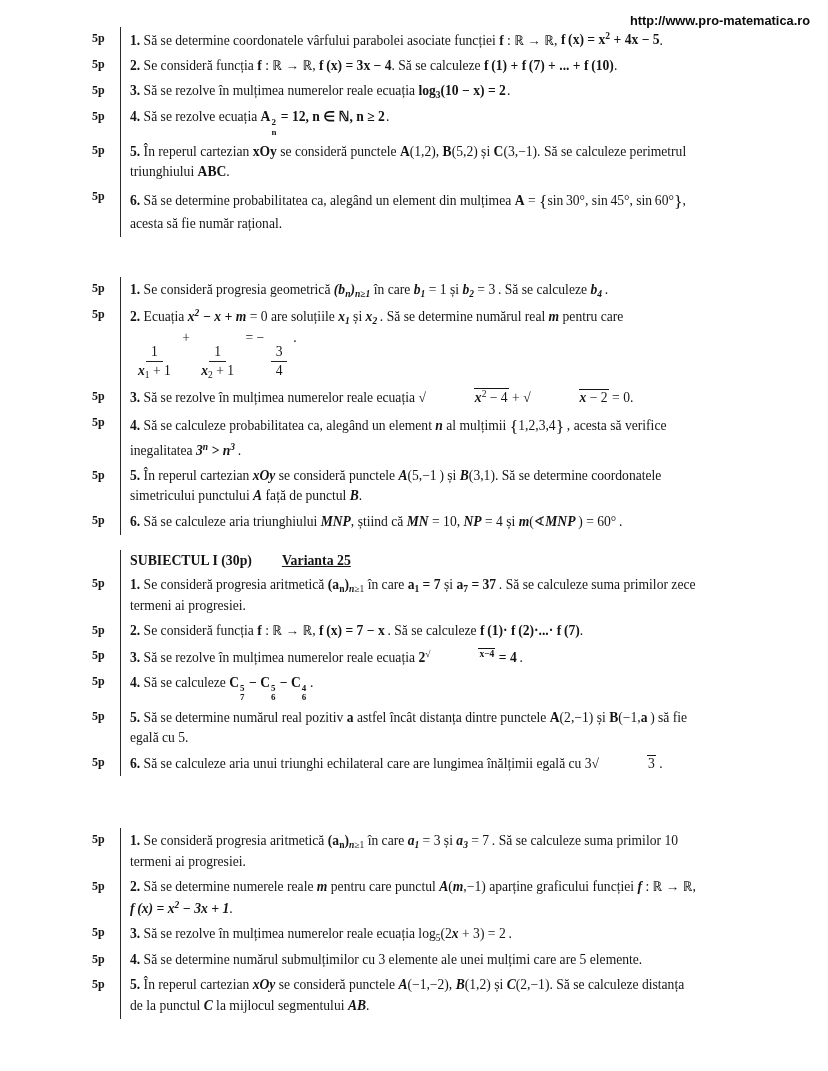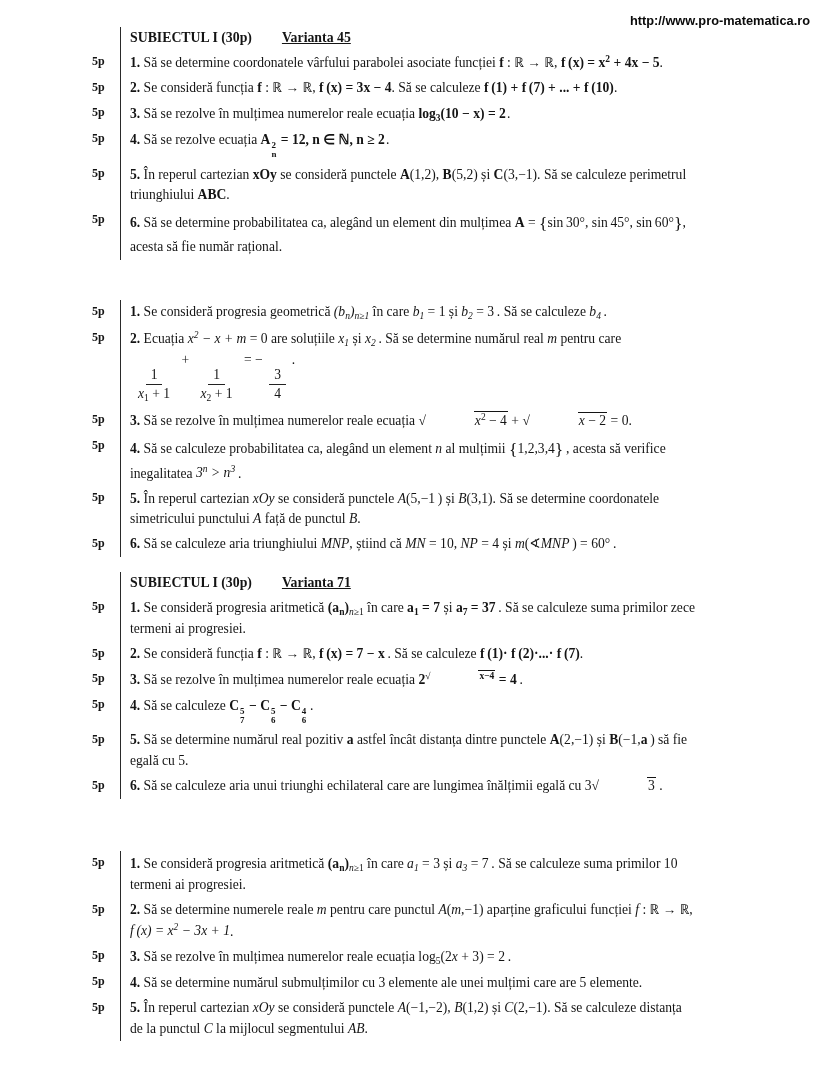--- a/index.html
+++ b/index.html
@@ -22,21 +22,21 @@
     padding-top:3px; line-height:1.45;
   }
   .pcontent {
     flex:1; border-left:1.6px solid #2a2a2a; padding:2.5px 0 2.5px 9px;
     line-height:1.5;
   }
   .pcontent.heading { padding-top:1px; padding-bottom:1px; }
   .sec-title { font-weight:bold; font-size:13.8px; }
   .sec-variant { font-weight:bold; font-size:13.8px; text-decoration:underline; margin-left:30px; }
   b { font-weight:bold; }
-  .m  { font-style:italic; }
+  .m  { font-style:italic;font-weight:bold; }
   .mb { font-weight:bold; }
   sub { font-size:0.7em; vertical-align:-0.3em; }
   sup { font-size:0.7em; vertical-align:0.5em; }
   .supsub {
     display:inline-flex; flex-direction:column; align-items:flex-start;
     font-size:0.66em; line-height:1.05; vertical-align:-0.45em; margin-left:1px; margin-right:1px;
   }
   .supsub span { display:block; }
   .frac {
     display:inline-flex; flex-direction:column; align-items:center;
@@ -48,24 +48,20 @@
   .ol { display:inline-block; border-top:1.3px solid currentColor; line-height:1.2; padding:0 1px;margin-left:48px; }
   .big { font-size:1.3em; vertical-align:-0.1em; font-weight:normal; }
 </style>
 </head>
 <body>
 
 <div class="page">
   <div class="url">http://www.pro-matematica.ro</div>
   <div class="sections">
       <div class="section">
-        <div class="row">
-          <div class="plabel"></div>
-          <div class="pcontent heading"><span class="sec-title">SUBIECTUL I (30p)</span><span class="sec-variant">Varianta 45</span></div>
-        </div>
         <div class="row">
           <div class="plabel">5p</div>
           <div class="pcontent"><b>1.</b> Să se determine coordonatele vârfului parabolei asociate funcției <span class="mb">f</span> : ℝ → ℝ, <span class="mb">f (x) = x<sup>2</sup> + 4x − 5</span>.</div>
         </div>
         <div class="row">
           <div class="plabel">5p</div>
           <div class="pcontent"><b>2.</b> Se consideră funcția <span class="mb">f</span> : ℝ → ℝ, <span class="mb">f (x) = 3x − 4</span>. Să se calculeze <span class="mb">f (1) + f (7) + ... + f (10)</span>.</div>
         </div>
         <div class="row">
           <div class="plabel">5p</div>
@@ -118,21 +114,21 @@
           <div class="pcontent"><b>5.</b> În reperul cartezian <span class="m">xOy</span> se consideră punctele <span class="m">A</span>(5,−1 ) și <span class="m">B</span>(3,1). Să se determine coordonatele<br>simetricului punctului <span class="m">A</span> față de punctul <span class="m">B</span>.</div>
         </div>
         <div class="row">
           <div class="plabel">5p</div>
           <div class="pcontent"><b>6.</b> Să se calculeze aria triunghiului <span class="m">MNP</span>, știind că <span class="m">MN</span> = 10, <span class="m">NP</span> = 4 și <span class="m">m</span>(∢<span class="m">MNP</span> ) = 60° .</div>
         </div>
       </div>
       <div class="section">
         <div class="row">
           <div class="plabel"></div>
-          <div class="pcontent heading"><span class="sec-title">SUBIECTUL I (30p)</span><span class="sec-variant">Varianta 71</span></div>
+          <div class="pcontent heading"><span class="sec-title">SUBIECTUL I (30p)</span><span class="sec-variant">Varianta 25</span></div>
         </div>
         <div class="row">
           <div class="plabel">5p</div>
           <div class="pcontent"><b>1.</b> Se consideră progresia aritmetică <span class="mb">(a<sub>n</sub>)</span><sub><span class="m">n</span>≥1</sub> în care <span class="mb">a<sub>1</sub> = 7</span> și <span class="mb">a<sub>7</sub> = 37</span> . Să se calculeze suma primilor zece<br>termeni ai progresiei.</div>
         </div>
         <div class="row">
           <div class="plabel">5p</div>
           <div class="pcontent"><b>2.</b> Se consideră funcția <span class="mb">f</span> : ℝ → ℝ, <span class="mb">f (x) = 7 − x</span> . Să se calculeze <span class="mb">f (1)· f (2)·...· f (7)</span>.</div>
         </div>
         <div class="row">

